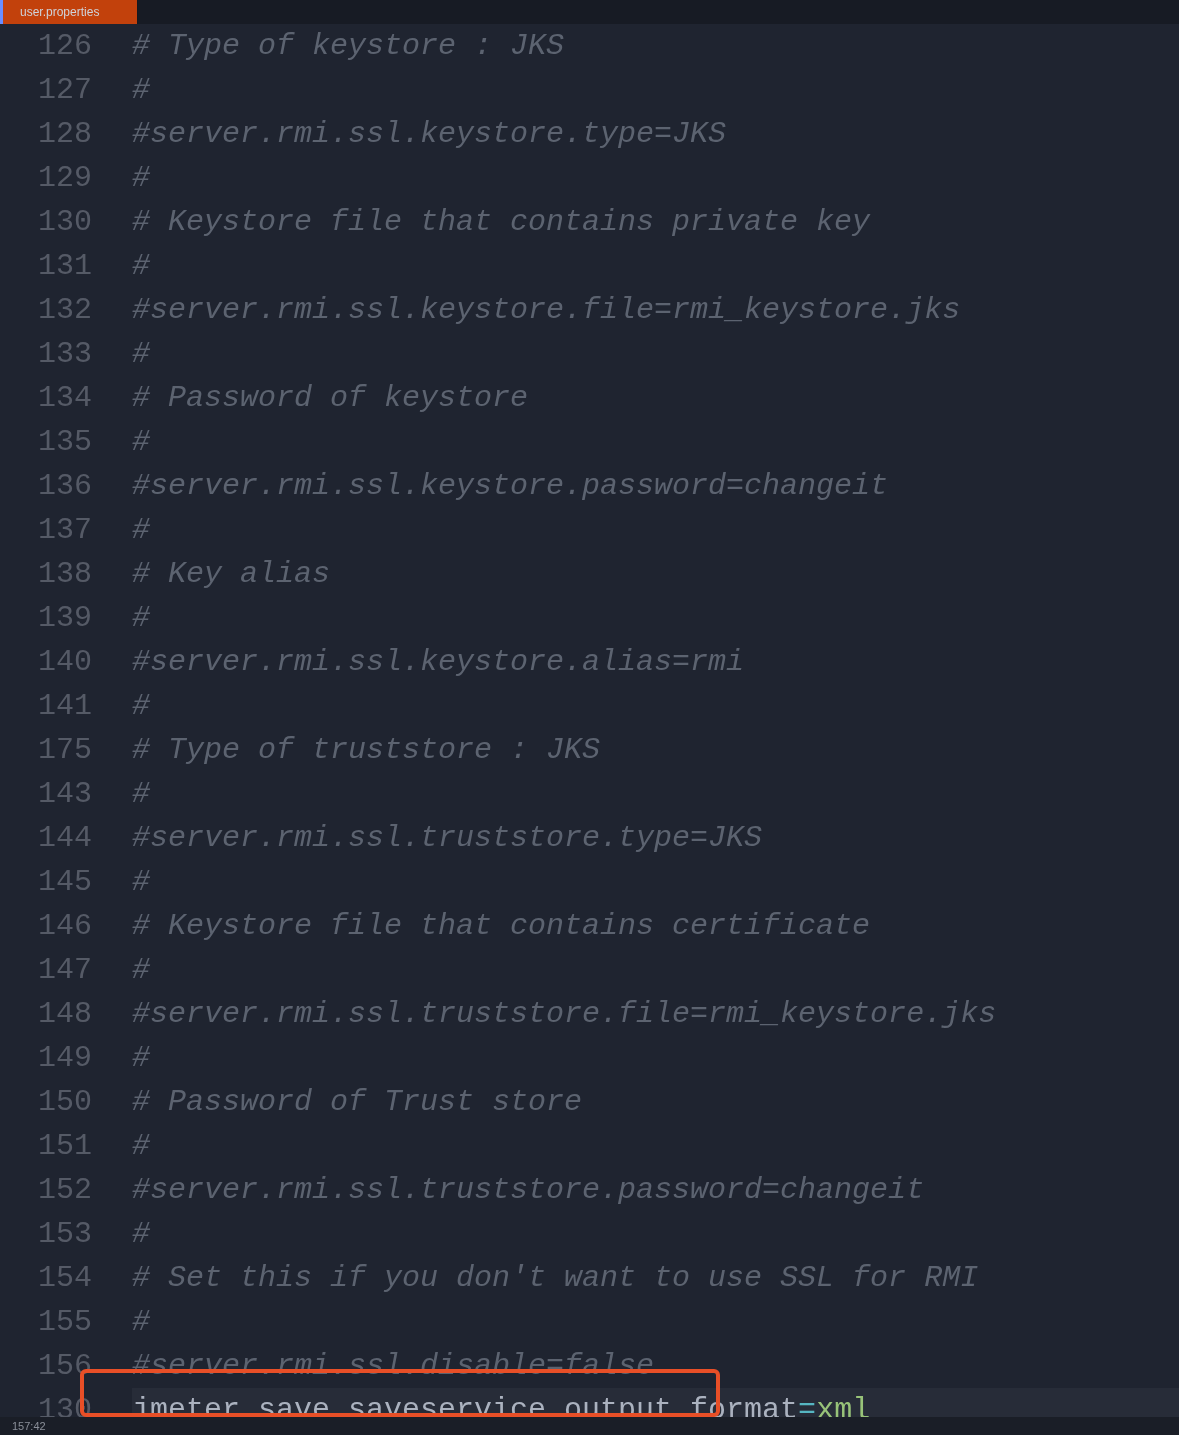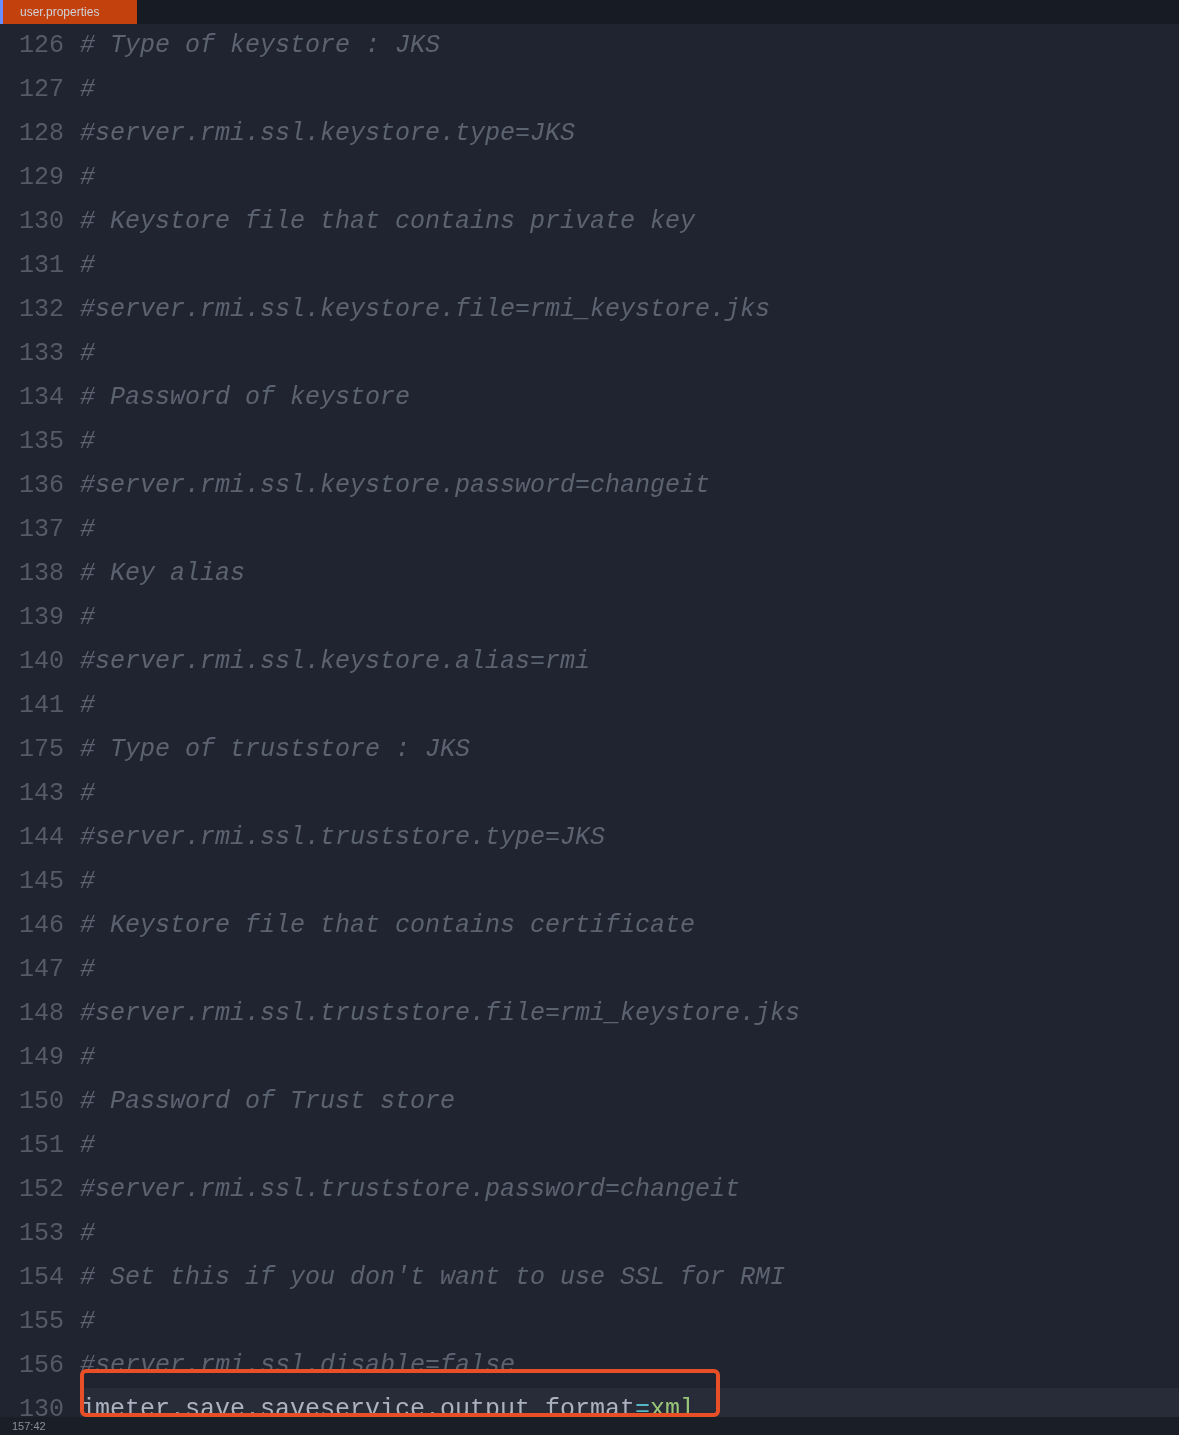--- a/index.html
+++ b/index.html
@@ -32,38 +32,40 @@
     content: "";
     position: absolute;
     left: 0; top: 0; bottom: 0;
     width: 3px;
     background: #6b8eff;
   }
   .editor {
     position: relative;
     height: calc(100% - 24px - 18px);
     display: flex;
-    font-size: 25px;
+    font-size: 30px;
     line-height: 44px;
     overflow: hidden;
+    padding-left: 28px;
   }
   .gutter {
     width: 80px;
     text-align: right;
     padding-right: 16px;
     color: #555a66;
     user-select: none;
     flex: none;
   }
   .gutter .ln { height: 44px; }
   .code {
     flex: 1;
     white-space: pre;
     font-style: italic;
     color: #5c6370;
+    margin-left: 24px;
   }
   .code .line { height: 44px; }
   .code .line.prop {
     font-style: normal;
   }
   .code .key   { color: #abb2bf; font-style: normal; }
   .code .eq    { color: #56b6c2; font-style: normal; }
   .code .value { color: #98c379; font-style: normal; }
   .highlight-current {
     background: rgba(255,255,255,0.04);

